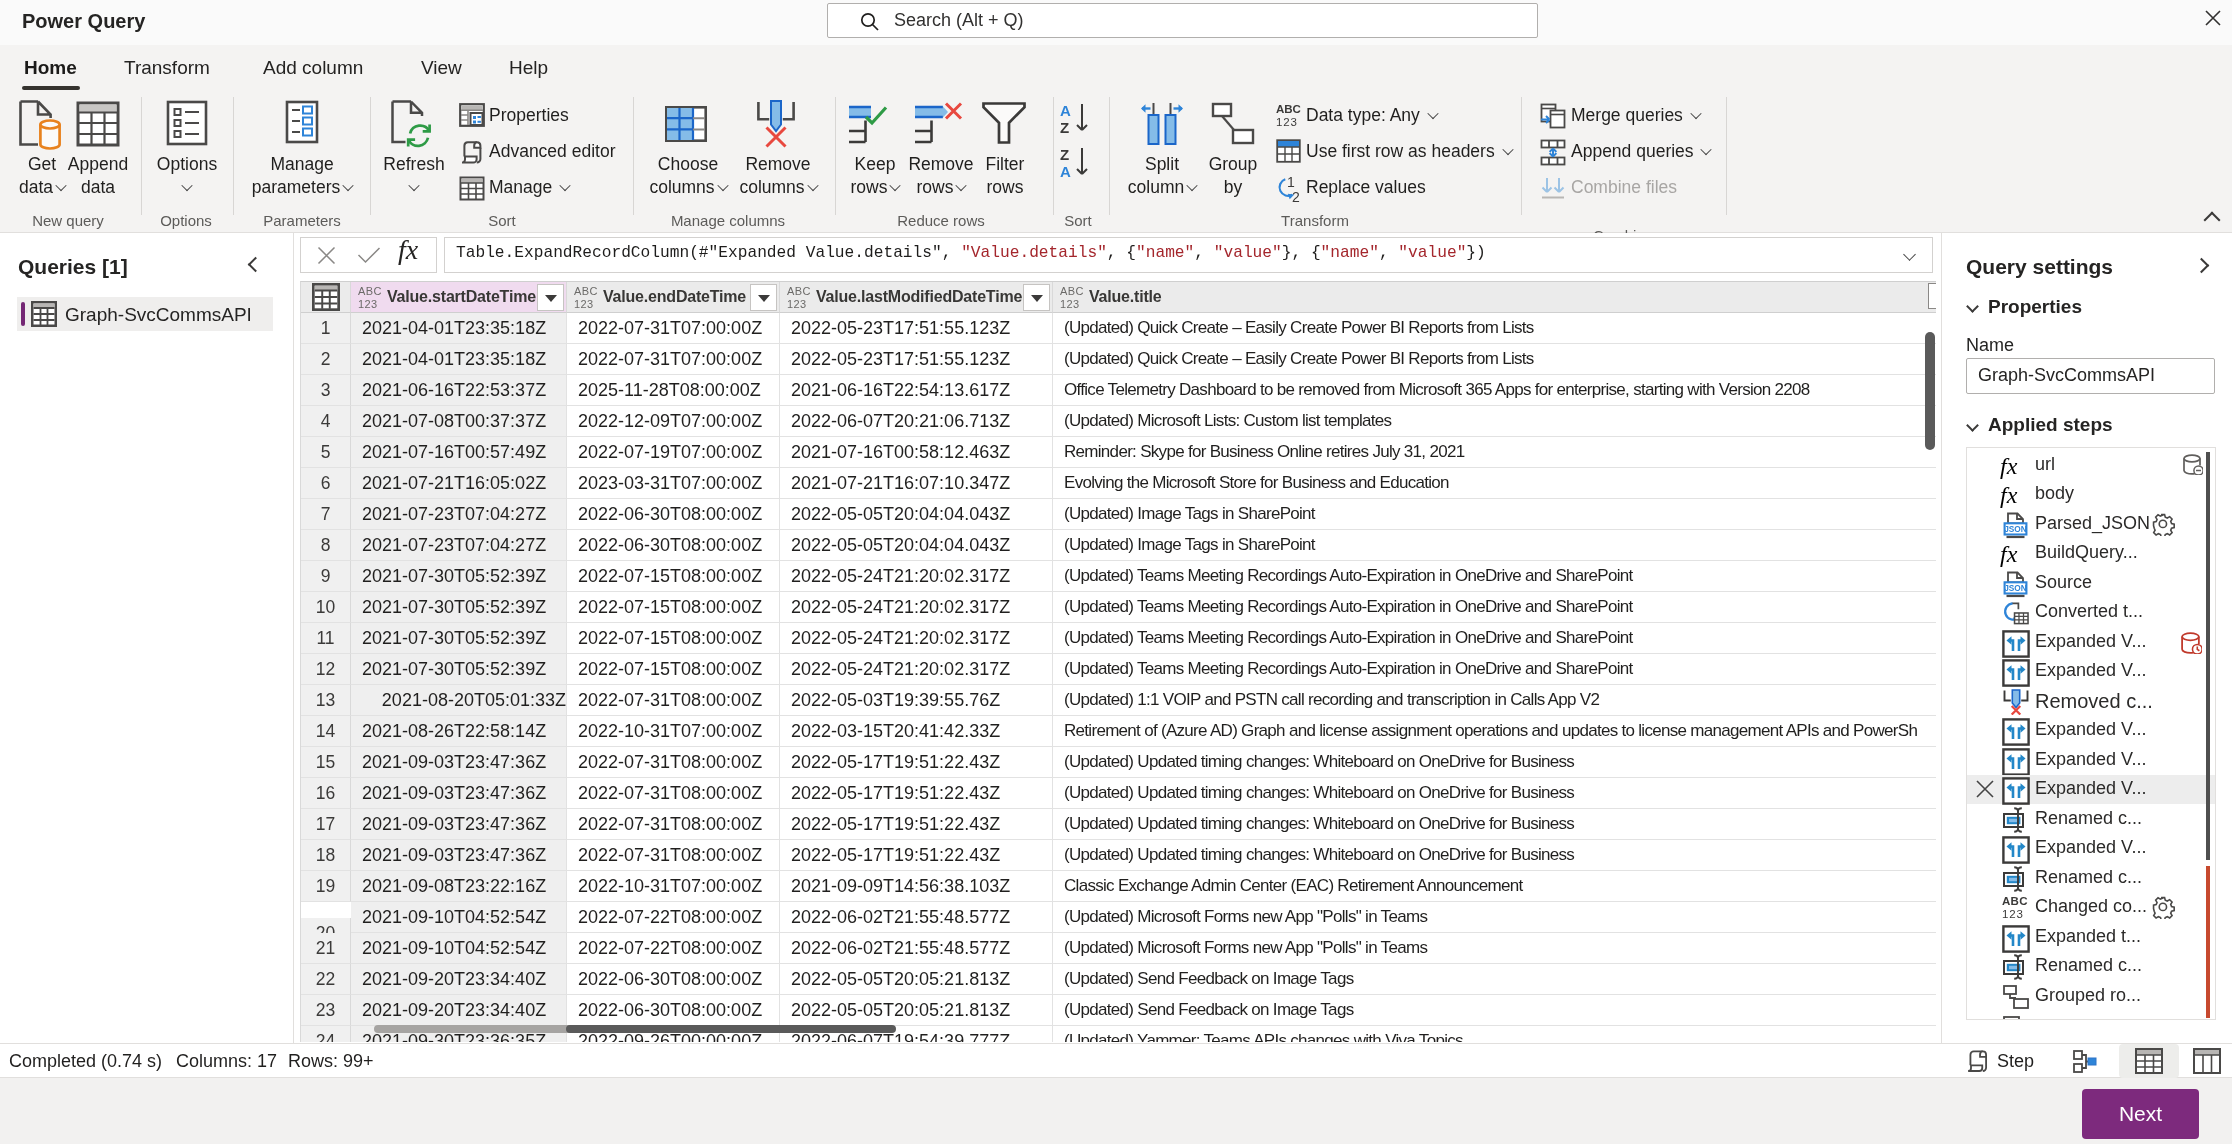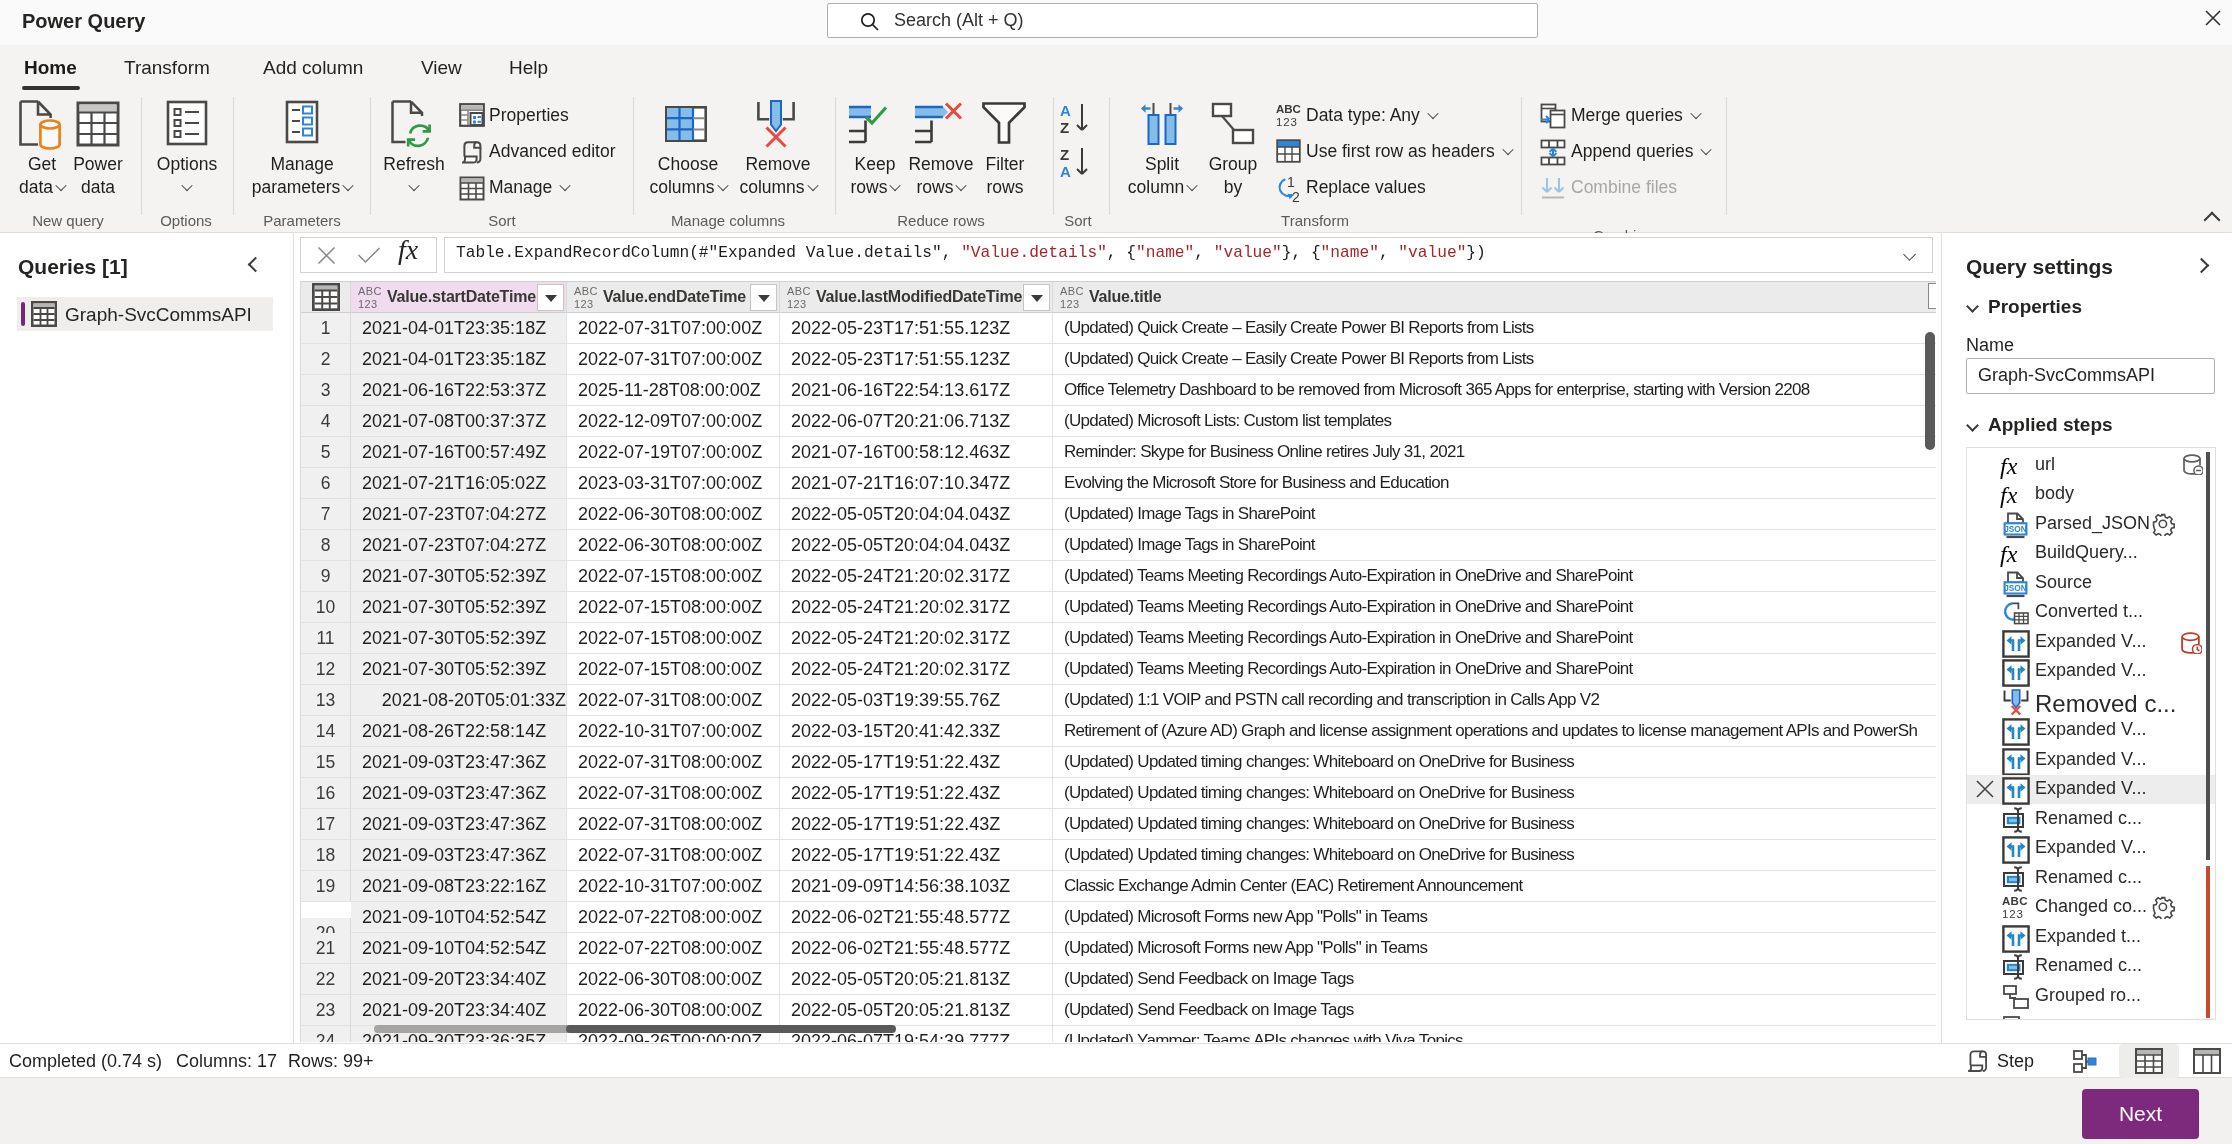--- a/index.html
+++ b/index.html
@@ -148,21 +148,21 @@
         </svg></div>
       <div class="a" style="left:0;top:61px;width:140px;">Get</div>
       <div class="a" style="left:0;top:84px;width:140px;">data<span class="chv"></span></div>
     </div>
     <div class="a bb" style="left:28px;top:0;width:140px;">
       <div class="a" style="left:48px;top:8px;"><svg width="44" height="48" viewBox="0 0 44 48">
           <rect x="2" y="3" width="40" height="42" fill="#fff" stroke="#4a4948" stroke-width="3"></rect>
           <rect x="3.5" y="4.5" width="37" height="8" fill="#c8c6c4"></rect>
           <path d="M3 12.5h38M3 23h38M3 34h38M15.5 12.5V45M28.5 12.5V45" stroke="#4a4948" stroke-width="2.2"></path>
         </svg></div>
-      <div class="a" style="left:0;top:61px;width:140px;">Power</div>
+      <div class="a" style="left:0;top:61px;width:140px;">Append</div>
       <div class="a" style="left:0;top:84px;width:140px;">data</div>
     </div>
     <div class="a bb" style="left:117px;top:0;width:140px;">
       <div class="a" style="left:49px;top:8px;"><svg width="42" height="46" viewBox="0 0 42 46">
           <rect x="2" y="2" width="38" height="42" fill="#fff" stroke="#4a4948" stroke-width="2.6"></rect>
           <g stroke="#4a4948" stroke-width="2" fill="none">
             <rect x="8.5" y="9" width="6" height="6"></rect>
             <path d="M19 12h14"></path>
             <rect x="8.5" y="20" width="6" height="6"></rect>
             <path d="M19 23h14"></path>
@@ -565,21 +565,21 @@
       <svg class="a" style="left:213px;top:184px" width="22" height="22" viewBox="0 0 21 21">
         <use href="#dbred"></use>
       </svg>
       <div class="a" style="left:35px;top:211px;"><svg width="28" height="28" viewBox="0 0 28 28">
           <use href="#expand"></use>
         </svg></div>
       <div class="a" style="left:68px;top:212px;font-size:18px;color:#2b2a29;white-space:nowrap;">Expanded V...</div>
       <div class="a" style="left:35px;top:241px;"><svg width="28" height="26" viewBox="0 0 28 26">
           <use href="#remcol"></use>
         </svg></div>
-      <div class="a" style="left:68px;top:242px;font-size:24px;color:#2b2a29;white-space:nowrap;">Removed c...</div>
+      <div class="a" style="left:68px;top:242px;font-size:20px;color:#2b2a29;white-space:nowrap;">Removed c...</div>
       <div class="a" style="left:35px;top:270px;"><svg width="28" height="28" viewBox="0 0 28 28">
           <use href="#expand"></use>
         </svg></div>
       <div class="a" style="left:68px;top:271px;font-size:18px;color:#2b2a29;white-space:nowrap;">Expanded V...</div>
       <div class="a" style="left:35px;top:300px;"><svg width="28" height="28" viewBox="0 0 28 28">
           <use href="#expand"></use>
         </svg></div>
       <div class="a" style="left:68px;top:301px;font-size:18px;color:#2b2a29;white-space:nowrap;">Expanded V...</div>
       <div class="a" style="left:0;top:327px;width:248px;height:29px;background:#ededed;"></div>
       <svg class="a" style="left:8px;top:331px" width="20" height="20" viewBox="0 0 20 20">

